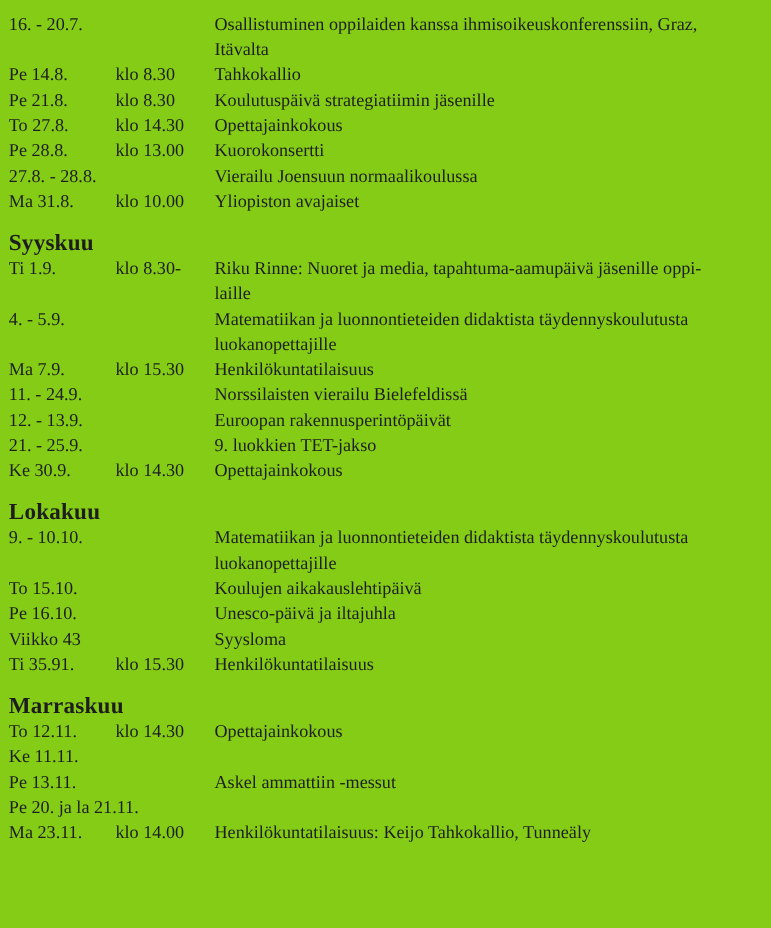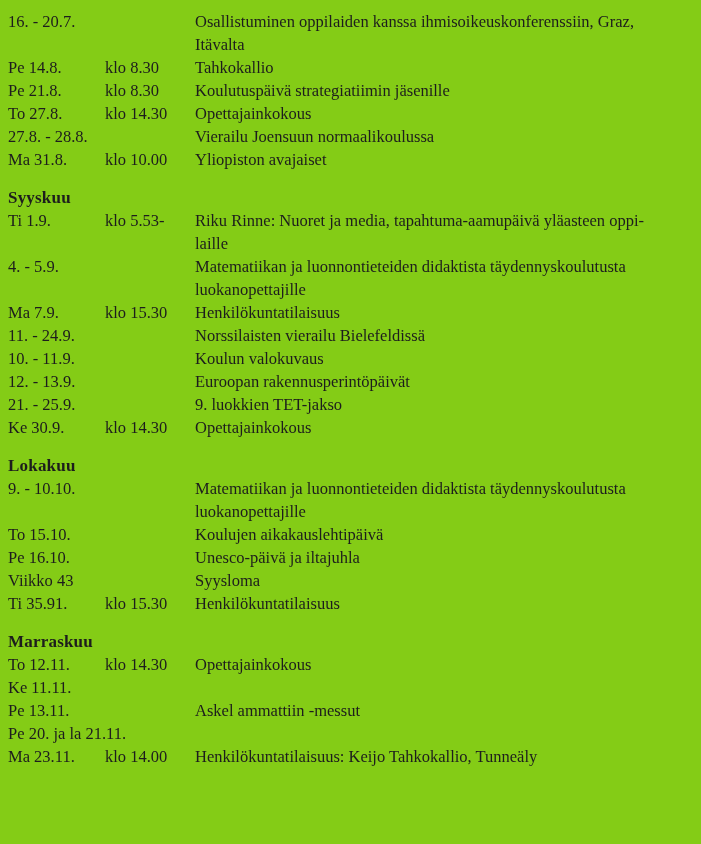--- a/index.html
+++ b/index.html
@@ -17,21 +17,21 @@
     font-family: "Liberation Serif", "DejaVu Serif", serif;
     font-size: 16.5px;
     line-height: 23px;
     color: #1d1d1d;
     overflow: hidden;
   }
   .section { margin: 0; }
   .section + .section { margin-top: 15px; }
   .heading {
     margin: 0;
-    font-size: 17px;
+    font-size: 21px;
     font-weight: bold;
     line-height: 23px;
     letter-spacing: 0.2px;
   }
   .heading:empty { display: none; }
   .row {
     display: flex;
     align-items: flex-start;
   }
   .col { display: block; }
@@ -75,42 +75,47 @@
     <span class="col time">klo 8.30</span>
     <span class="col desc">Koulutuspäivä strategiatiimin jäsenille</span>
   </div>
 
   <div class="row">
     <span class="col date">To 27.8.</span>
     <span class="col time">klo 14.30</span>
     <span class="col desc">Opettajainkokous</span>
   </div>
 
+  <div class="row">
+    <span class="col date">Pe 28.8.</span>
+    <span class="col time">klo 13.00</span>
+    <span class="col desc">Kuorokonsertti</span>
+  </div>
 
   <div class="row">
     <span class="col date">27.8. - 28.8.</span>
     <span class="col time"></span>
     <span class="col desc">Vierailu Joensuun normaalikoulussa</span>
   </div>
 
   <div class="row">
     <span class="col date">Ma 31.8.</span>
     <span class="col time">klo 10.00</span>
     <span class="col desc">Yliopiston avajaiset</span>
   </div>
 </div>
   </section>
 
   <section class="section">
     <h2 class="heading">Syyskuu</h2>
     <div class="rows">
   <div class="row">
     <span class="col date">Ti 1.9.</span>
-    <span class="col time">klo 5.53-</span>
-    <span class="col desc">Riku Rinne: Nuoret ja media, tapahtuma-aamupäivä yläasteen oppi-
+    <span class="col time">klo 8.30-</span>
+    <span class="col desc">Riku Rinne: Nuoret ja media, tapahtuma-aamupäivä jäsenille oppi-
 laille</span>
   </div>
 
   <div class="row">
     <span class="col date">4. - 5.9.</span>
     <span class="col time"></span>
     <span class="col desc">Matematiikan ja luonnontieteiden didaktista täydennyskoulutusta
 luokanopettajille</span>
   </div>
 
@@ -119,25 +124,20 @@
     <span class="col time">klo 15.30</span>
     <span class="col desc">Henkilökuntatilaisuus</span>
   </div>
 
   <div class="row">
     <span class="col date">11. - 24.9.</span>
     <span class="col time"></span>
     <span class="col desc">Norssilaisten vierailu Bielefeldissä</span>
   </div>
 
-  <div class="row">
-    <span class="col date">10. - 11.9.</span>
-    <span class="col time"></span>
-    <span class="col desc">Koulun valokuvaus</span>
-  </div>
 
   <div class="row">
     <span class="col date">12. - 13.9.</span>
     <span class="col time"></span>
     <span class="col desc">Euroopan rakennusperintöpäivät</span>
   </div>
 
   <div class="row">
     <span class="col date">21. - 25.9.</span>
     <span class="col time"></span>

